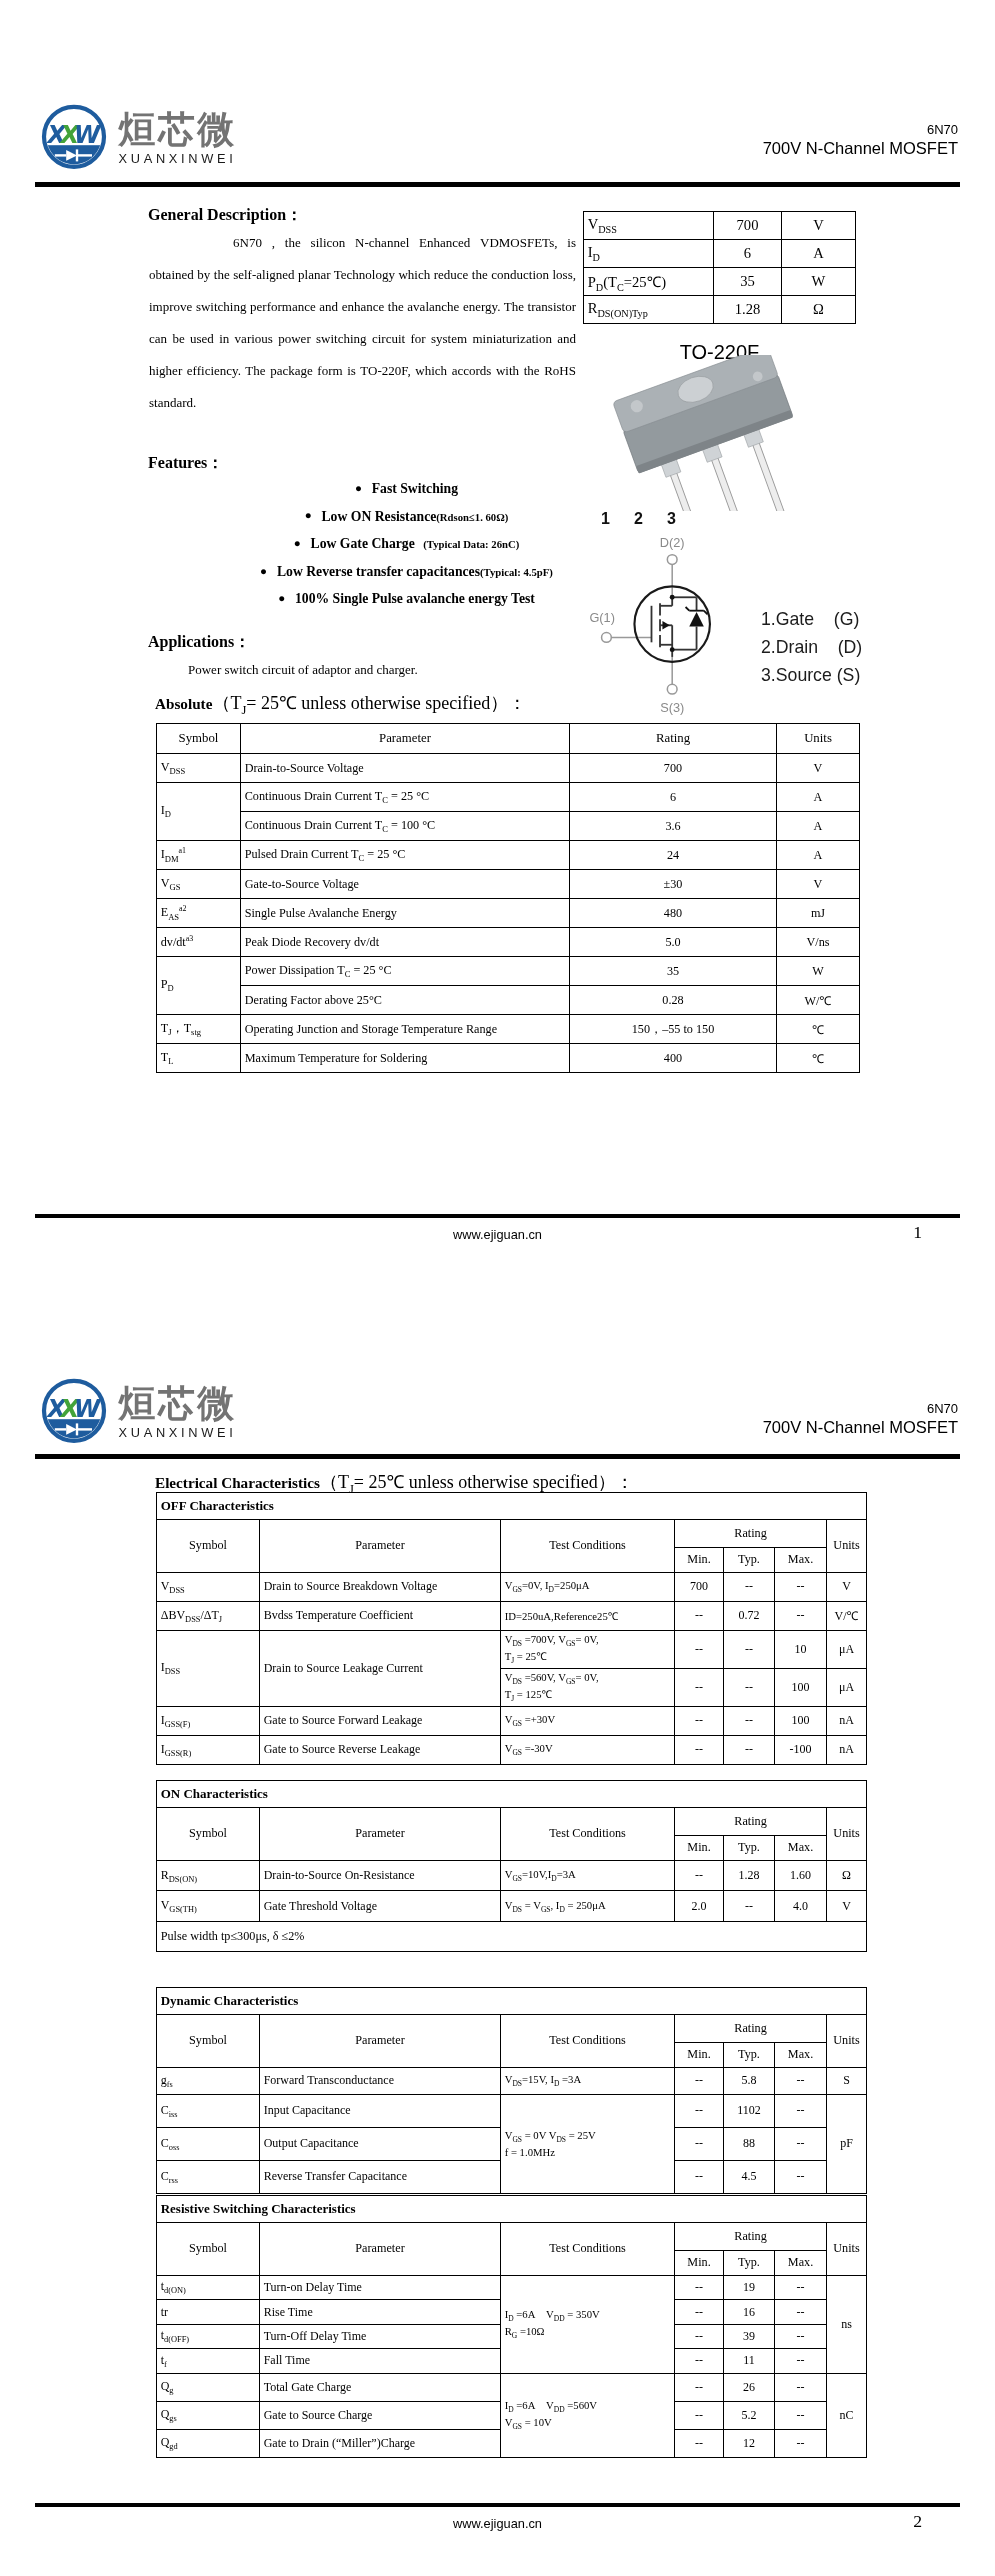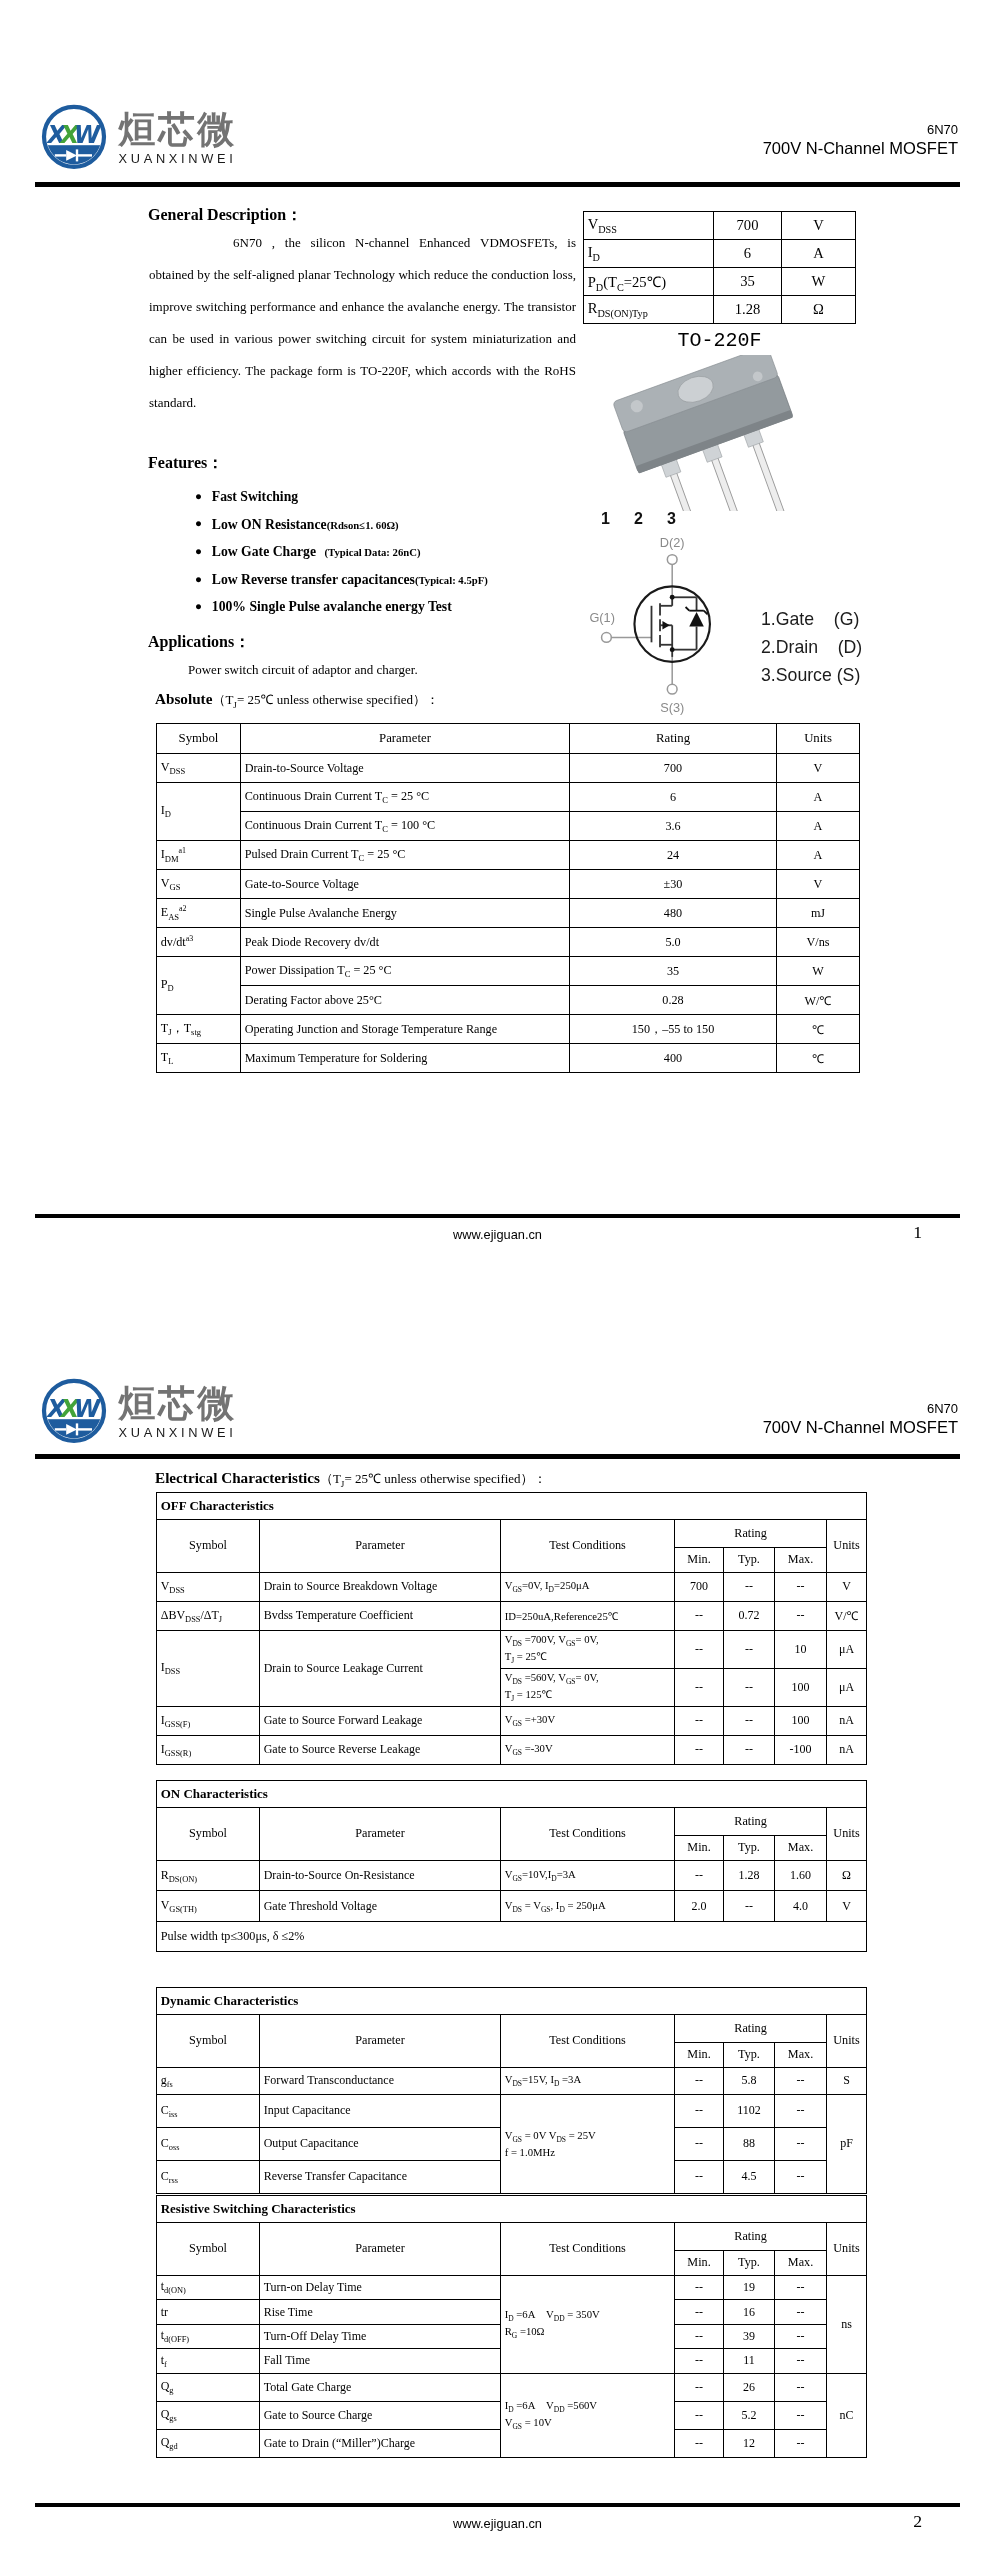--- a/index.html
+++ b/index.html
@@ -11,29 +11,29 @@
   .logo-mark{width:72px;height:72px;flex:0 0 auto;}
   .logo-cn{font-family:"DejaVu Sans",sans-serif;font-weight:bold;font-size:37px;line-height:1.0;letter-spacing:2.4px;color:#737373;margin-top:8.5px;}
   .logo-en{font-family:"Liberation Sans",sans-serif;font-size:12.8px;letter-spacing:3.7px;color:#1a1a1a;margin-top:3.7px;}
   .title-blk{text-align:right;font-family:"Liberation Sans",sans-serif;}
   .part-no{font-size:13px;line-height:1.2;}
   .part-sub{font-size:16.5px;line-height:1.3;}
   .rule{background:#000;height:4.9px;}
   
   .sec-h{font-size:16px;font-weight:bold;margin:0;}
   .gen-body{font-size:13px;line-height:32px;text-align:justify;text-indent:84px;margin:0;}
-  .feat{list-style:none;margin:8px;padding:0 0 0 38px;}
+  .feat{list-style:none;margin:0;padding:0 0 0 38px;text-align:center;}
   .feat li{margin-bottom:11.6px;font-weight:bold;}
   .feat .dot{font-size:11.6px;margin-right:9.8px;vertical-align:1.2px;}
   .feat .main{font-size:13.7px;}
   .feat .note{font-size:10.7px;}
   .feat li:nth-child(3) .note{margin-left:8.5px;}
   .app-body{font-size:13px;margin:0;padding-left:39px;}
   .abs-h .strong{font-size:15.2px;font-weight:bold;}
-  .abs-h .rest{font-size:13px;text-align:right;}
+  .abs-h .rest{font-size:18px;text-align:right;}
   
   table.ds{border-collapse:collapse;table-layout:fixed;border:1.8px solid #000;}
   table.ds td{border:1.2px solid #000;padding:0 3.7px;overflow:hidden;}
   table.ds .c{text-align:center;padding:0 1.2px;}
   
   .sum td{font-size:14.6px;height:27px;}
   
   .abst td{font-size:12.2px;height:28px;}
   .abst tr.h td{font-size:12.8px;text-align:center;height:29px;}
   .abst td.sym,.abst td.par{text-align:left;}
@@ -129,21 +129,21 @@
           <td class="c">W</td>
         </tr>
     <tr>
           <td>R<sub>DS(ON)Typ</sub></td>
           <td class="c">1.28</td>
           <td class="c">Ω</td>
         </tr>
   </tbody>
     </table>
 
-  <div class="abs to220-label" style="left:634px;top:329px;width:171px;font-family:Liberation Mono, monospace;">TO-220F</div>
+  <div class="abs to220-label" style="left:634px;top:341px;width:171px;">TO-220F</div>
 
   <svg class="abs" style="left:579px;top:355px;" width="256" height="156" viewBox="0 0 420 255">
     <g transform="translate(45,14) rotate(-20 180 120)">
       <rect x="88" y="148" width="11" height="170" fill="#ededed" stroke="#9a9a9a" stroke-width="1.5"></rect>
       <rect x="160" y="148" width="11" height="170" fill="#ededed" stroke="#9a9a9a" stroke-width="1.5"></rect>
       <rect x="232" y="148" width="11" height="170" fill="#ededed" stroke="#9a9a9a" stroke-width="1.5"></rect>
       <rect x="80" y="126" width="26" height="28" fill="#cfd3d6" stroke="#a0a4a7"></rect>
       <rect x="152" y="126" width="26" height="28" fill="#cfd3d6" stroke="#a0a4a7"></rect>
       <rect x="224" y="126" width="26" height="28" fill="#cfd3d6" stroke="#a0a4a7"></rect>
       <rect x="40" y="58" width="270" height="74" rx="5" fill="#939a9e" stroke="#6f757a"></rect>

